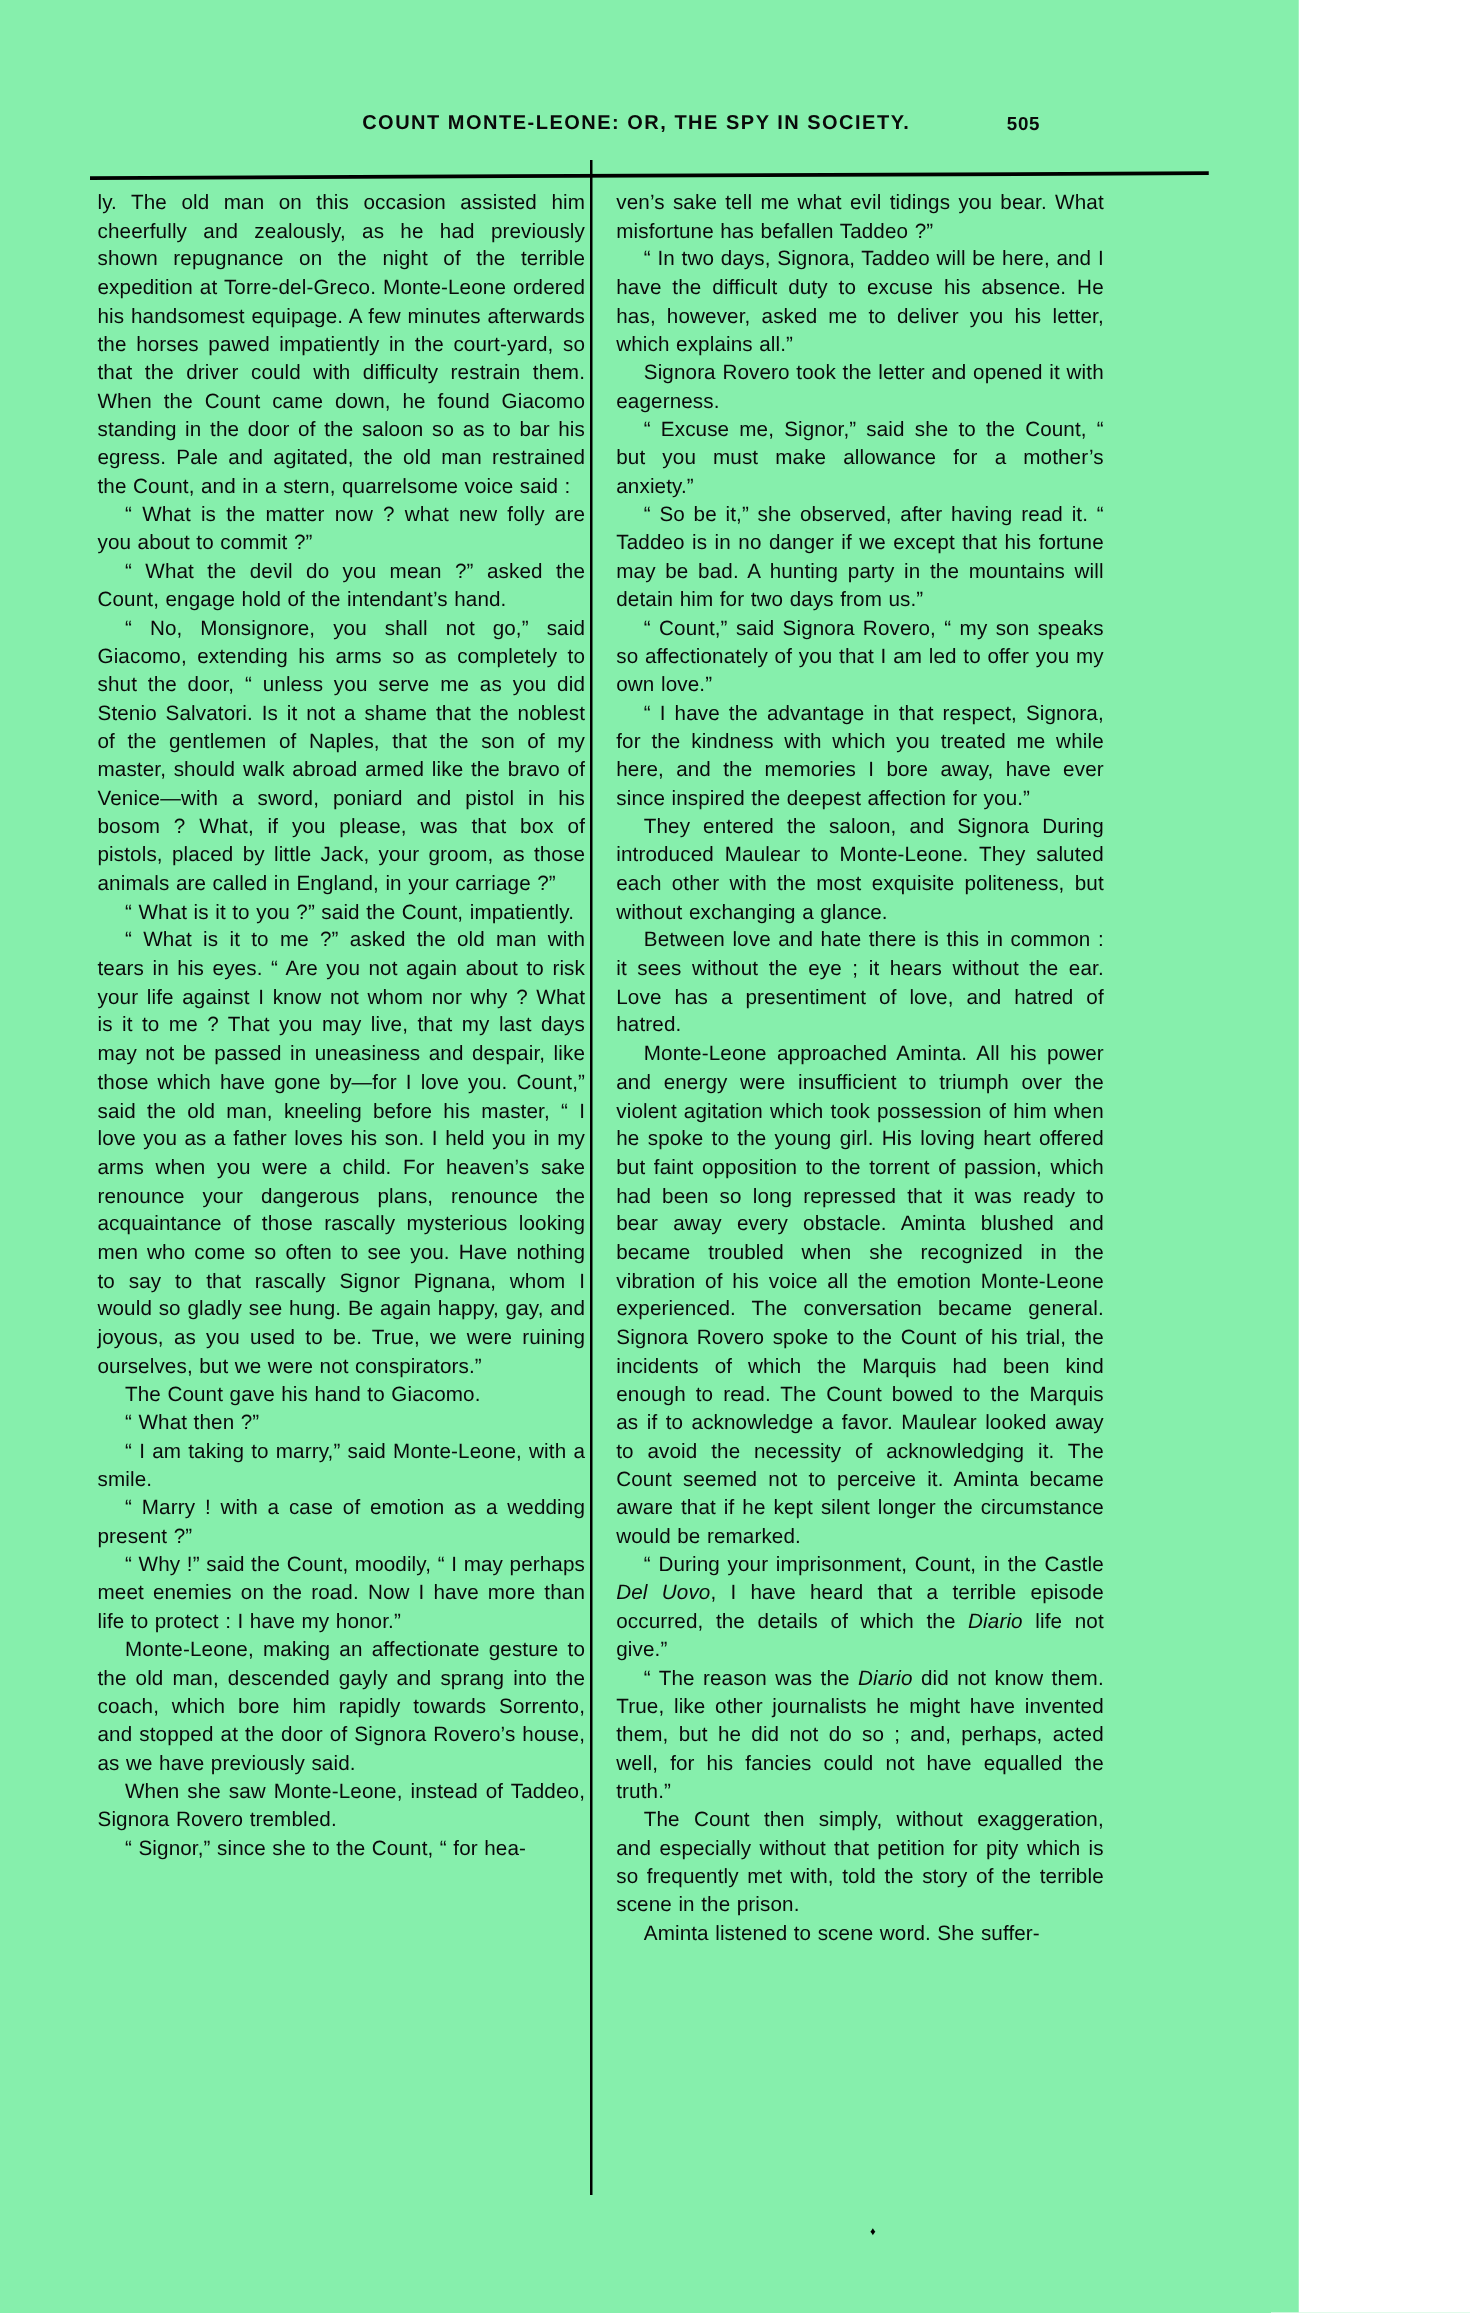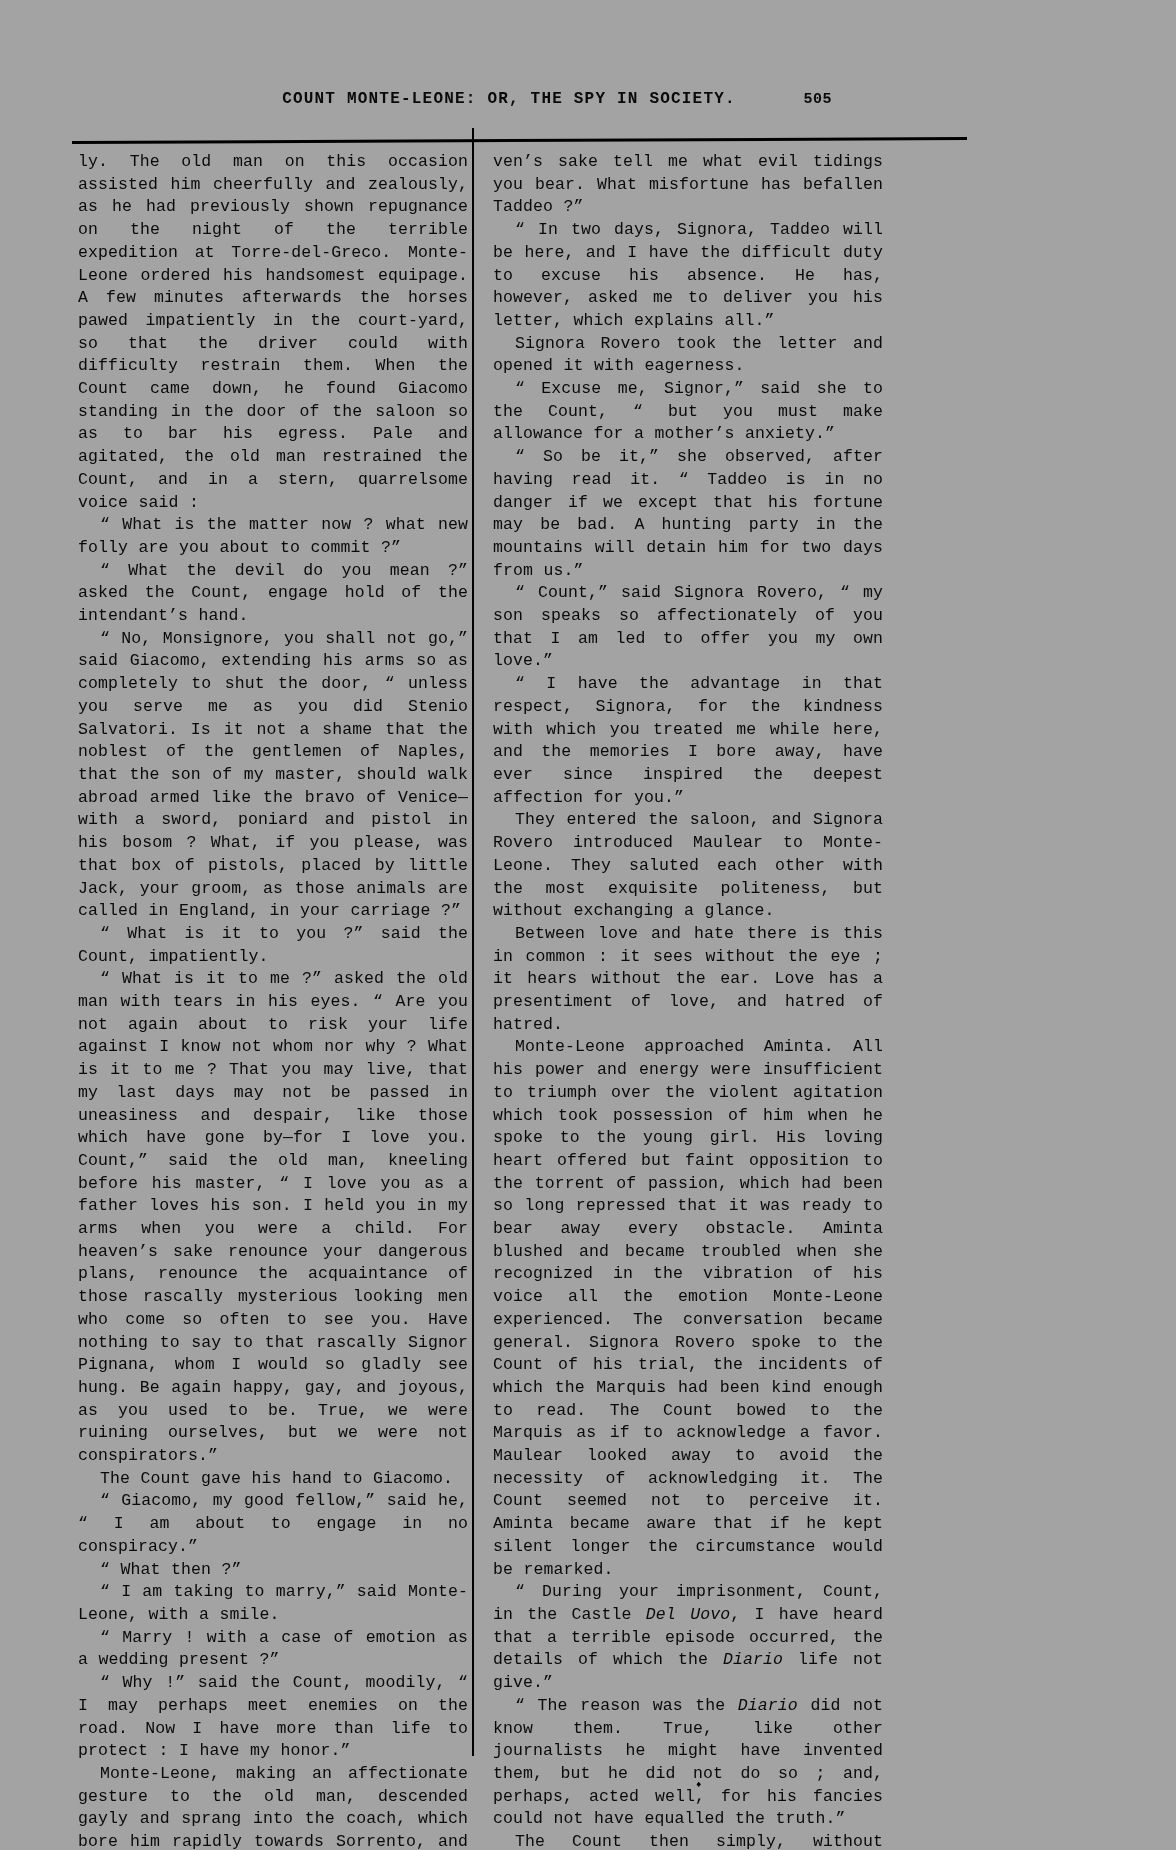--- a/index.html
+++ b/index.html
@@ -1,21 +1,21 @@
 <!DOCTYPE html>
 <html><head>
 <meta charset="utf-8">
 <style>
   html, body { margin:0; padding:0; background:#ffffff; }
   .page {
     position:relative;
-    width:1176px; height:1850px;
-    background:#a3a3a3;
+    width:1039px; height:1850px;
+    background:#86efac;
     color:#0a0a0a;
-    font-family:Liberation Mono, monospace;
+    font-family:Liberation Sans, sans-serif;
     overflow:hidden;
   }
   .running-header {
     position:absolute; top:90px; left:78px; width:922px; height:26px;
   }
   .running-title {
     position:absolute; left:0; right:60px; text-align:center;
     font-size:16px; font-weight:bold; letter-spacing:1.2px;
     white-space:nowrap;
   }
@@ -64,39 +64,38 @@
   <div class="column-divider"></div>
 
   <div class="column column-left">
       <p class="para"><span>ly.  The old man on this occasion assisted him cheerfully and zealously, as he had previously shown repugnance on the night of the terrible expedition at Torre-del-Greco.  Monte-Leone ordered his handsomest equipage.  A few minutes afterwards the horses pawed impatiently in the court-yard, so that the driver could with difficulty restrain them.  When the Count came down, he found Giacomo standing in the door of the saloon so as to bar his egress.  Pale and agitated, the old man restrained the Count, and in a stern, quarrelsome voice said :</span></p>
       <p class="para indent"><span>“ What is the matter now ?  what new folly are you about to commit ?”</span></p>
       <p class="para indent"><span>“ What the devil do you mean ?” asked the Count, engage hold of the intendant’s hand.</span></p>
       <p class="para indent"><span>“ No, Monsignore, you shall not go,” said Giacomo, extending his arms so as completely to shut the door, “ unless you serve me as you did Stenio Salvatori.  Is it not a shame that the noblest of the gentlemen of Naples, that the son of my master, should walk abroad armed like the bravo of Venice—with a sword, poniard and pistol in his bosom ?  What, if you please, was that box of pistols, placed by little Jack, your groom, as those animals are called in England, in your carriage ?”</span></p>
       <p class="para indent"><span>“ What is it to you ?” said the Count, impatiently.</span></p>
       <p class="para indent"><span>“ What is it to me ?” asked the old man with tears in his eyes.  “ Are you not again about to risk your life against I know not whom nor why ?  What is it to me ?  That you may live, that my last days may not be passed in uneasiness and despair, like those which have gone by—for I love you.  Count,” said the old man, kneeling before his master, “ I love you as a father loves his son.  I held you in my arms when you were a child.  For heaven’s sake renounce your dangerous plans, renounce the acquaintance of those rascally mysterious looking men who come so often to see you.  Have nothing to say to that rascally Signor Pignana, whom I would so gladly see hung.  Be again happy, gay, and joyous, as you used to be.  True, we were ruining ourselves, but we were not conspirators.”</span></p>
       <p class="para indent"><span>The Count gave his hand to Giacomo.</span></p>
-      <p class="para indent"><span>“ Giacomo, my good fellow,” said he, “ I am about to engage in no conspiracy.”</span></p>
       <p class="para indent"><span>“ What then ?”</span></p>
       <p class="para indent"><span>“ I am taking to marry,” said Monte-Leone, with a smile.</span></p>
       <p class="para indent"><span>“ Marry !  with a case of emotion as a wedding present ?”</span></p>
       <p class="para indent"><span>“ Why !” said the Count, moodily, “ I may perhaps meet enemies on the road.  Now I have more than life to protect :  I have my honor.”</span></p>
       <p class="para indent"><span>Monte-Leone, making an affectionate gesture to the old man, descended gayly and sprang into the coach, which bore him rapidly towards Sorrento, and stopped at the door of Signora Rovero’s house, as we have previously said.</span></p>
       <p class="para indent"><span>When she saw Monte-Leone, instead of Taddeo, Signora Rovero trembled.</span></p>
       <p class="para indent"><span>“ Signor,” since she to the Count, “ for hea-</span></p>
     </div>
 
   <div class="column column-right">
       <p class="para"><span>ven’s sake tell me what evil tidings you bear.  What misfortune has befallen Taddeo ?”</span></p>
       <p class="para indent"><span>“ In two days, Signora, Taddeo will be here, and I have the difficult duty to excuse his absence.  He has, however, asked me to deliver you his letter, which explains all.”</span></p>
       <p class="para indent"><span>Signora Rovero took the letter and opened it with eagerness.</span></p>
       <p class="para indent"><span>“ Excuse me, Signor,” said she to the Count, “ but you must make allowance for a mother’s anxiety.”</span></p>
       <p class="para indent"><span>“ So be it,” she observed, after having read it. “ Taddeo is in no danger if we except that his fortune may be bad.  A hunting party in the mountains will detain him for two days from us.”</span></p>
       <p class="para indent"><span>“ Count,” said Signora Rovero, “ my son speaks so affectionately of you that I am led to offer you my own love.”</span></p>
       <p class="para indent"><span>“ I have the advantage in that respect, Signora, for the kindness with which you treated me while here, and the memories I bore away, have ever since inspired the deepest affection for you.”</span></p>
-      <p class="para indent"><span>They entered the saloon, and Signora Rovero introduced Maulear to Monte-Leone. They saluted each other with the most exquisite politeness, but without exchanging a glance.</span></p>
+      <p class="para indent"><span>They entered the saloon, and Signora During introduced Maulear to Monte-Leone. They saluted each other with the most exquisite politeness, but without exchanging a glance.</span></p>
       <p class="para indent"><span>Between love and hate there is this in common :  it sees without the eye ;  it hears without the ear.  Love has a presentiment of love, and hatred of hatred.</span></p>
       <p class="para indent"><span>Monte-Leone approached Aminta.  All his power and energy were insufficient to triumph over the violent agitation which took possession of him when he spoke to the young girl. His loving heart offered but faint opposition to the torrent of passion, which had been so long repressed that it was ready to bear away every obstacle.  Aminta blushed and became troubled when she recognized in the vibration of his voice all the emotion Monte-Leone experienced.  The conversation became general. Signora Rovero spoke to the Count of his trial, the incidents of which the Marquis had been kind enough to read.  The Count bowed to the Marquis as if to acknowledge a favor. Maulear looked away to avoid the necessity of acknowledging it.  The Count seemed not to perceive it.  Aminta became aware that if he kept silent longer the circumstance would be remarked.</span></p>
       <p class="para indent"><span>“ During your imprisonment, Count, in the Castle </span><span class="italic">Del Uovo</span><span>, I have heard that a terrible episode occurred, the details of which the </span><span class="italic">Diario</span><span> life not give.”</span></p>
       <p class="para indent"><span>“ The reason was the </span><span class="italic">Diario</span><span> did not know them.  True, like other journalists he might have invented them, but he did not do so ; and, perhaps, acted well, for his fancies could not have equalled the truth.”</span></p>
       <p class="para indent"><span>The Count then simply, without exaggeration, and especially without that petition for pity which is so frequently met with, told the story of the terrible scene in the prison.</span></p>
       <p class="para indent"><span>Aminta listened to scene word.  She suffer-</span></p>
     </div>
 
   <div class="footer-ornament">♦</div>
 

